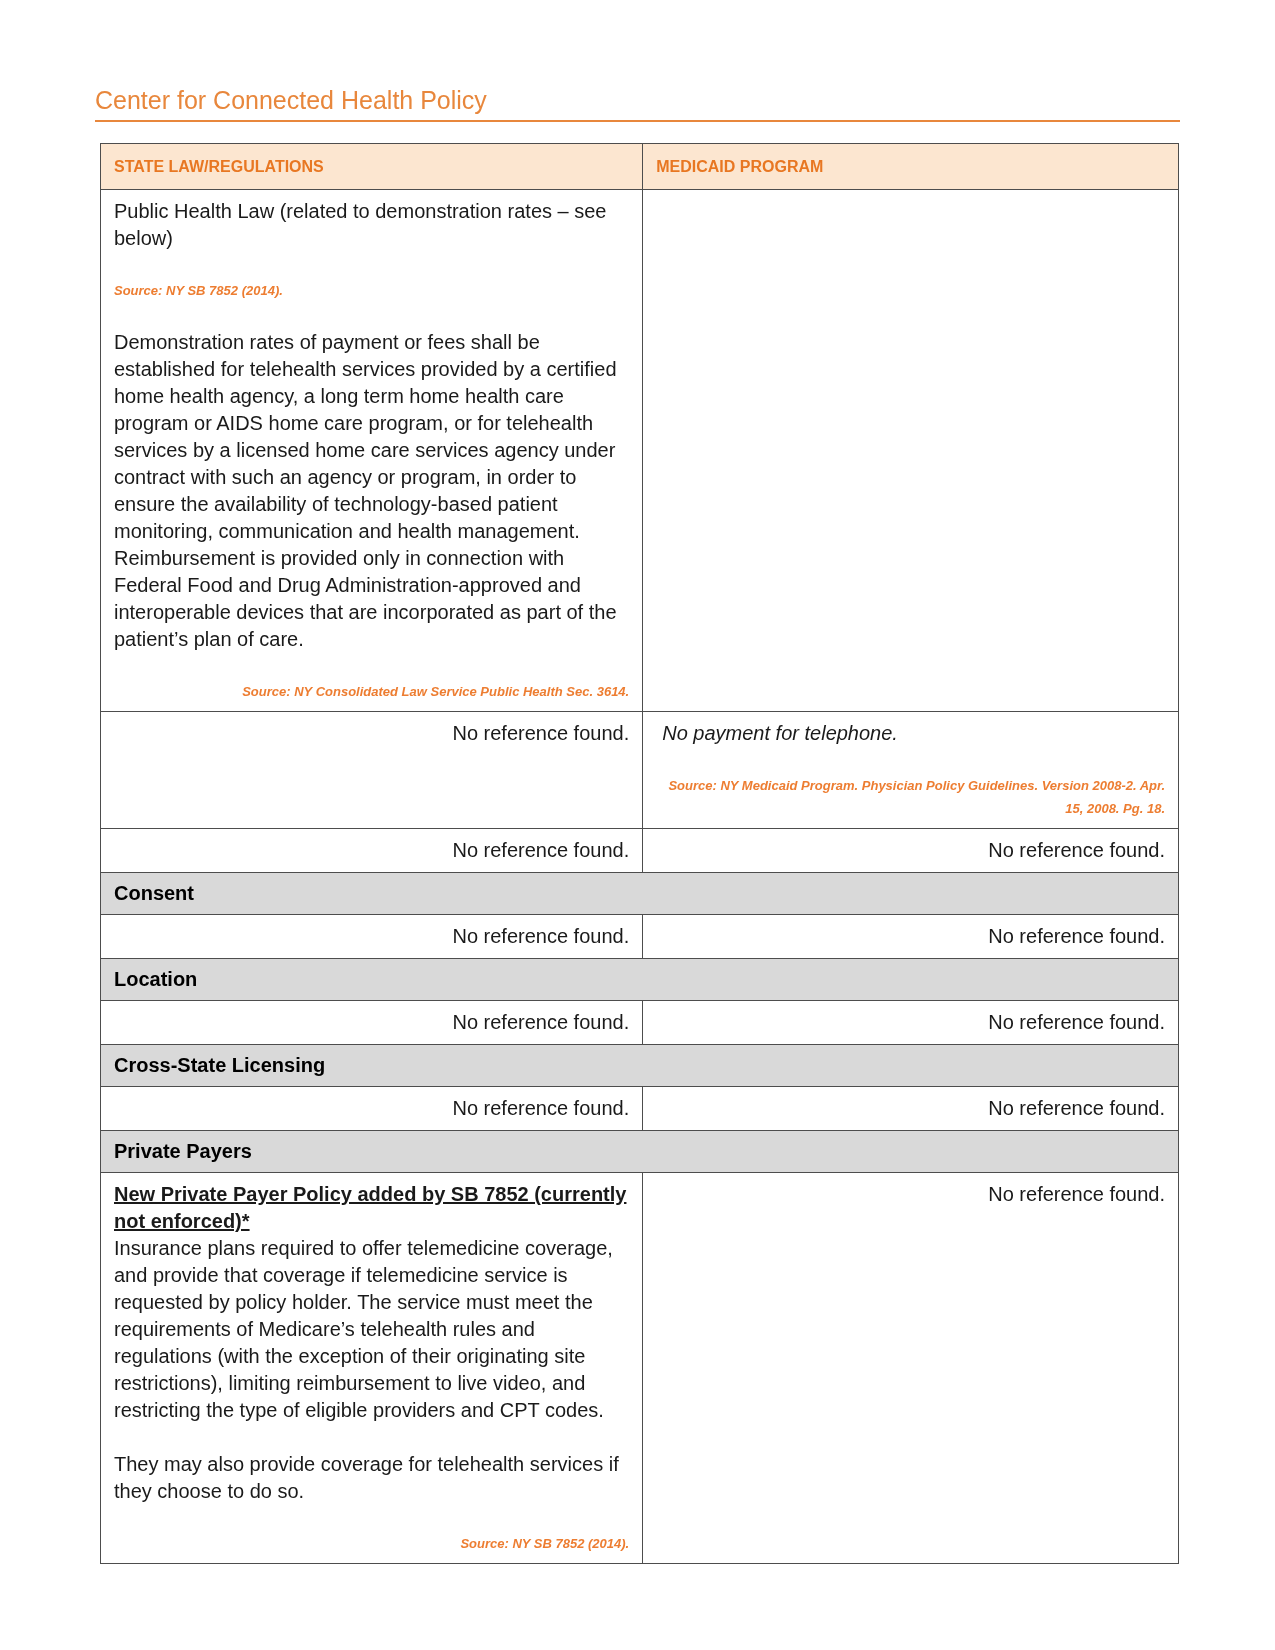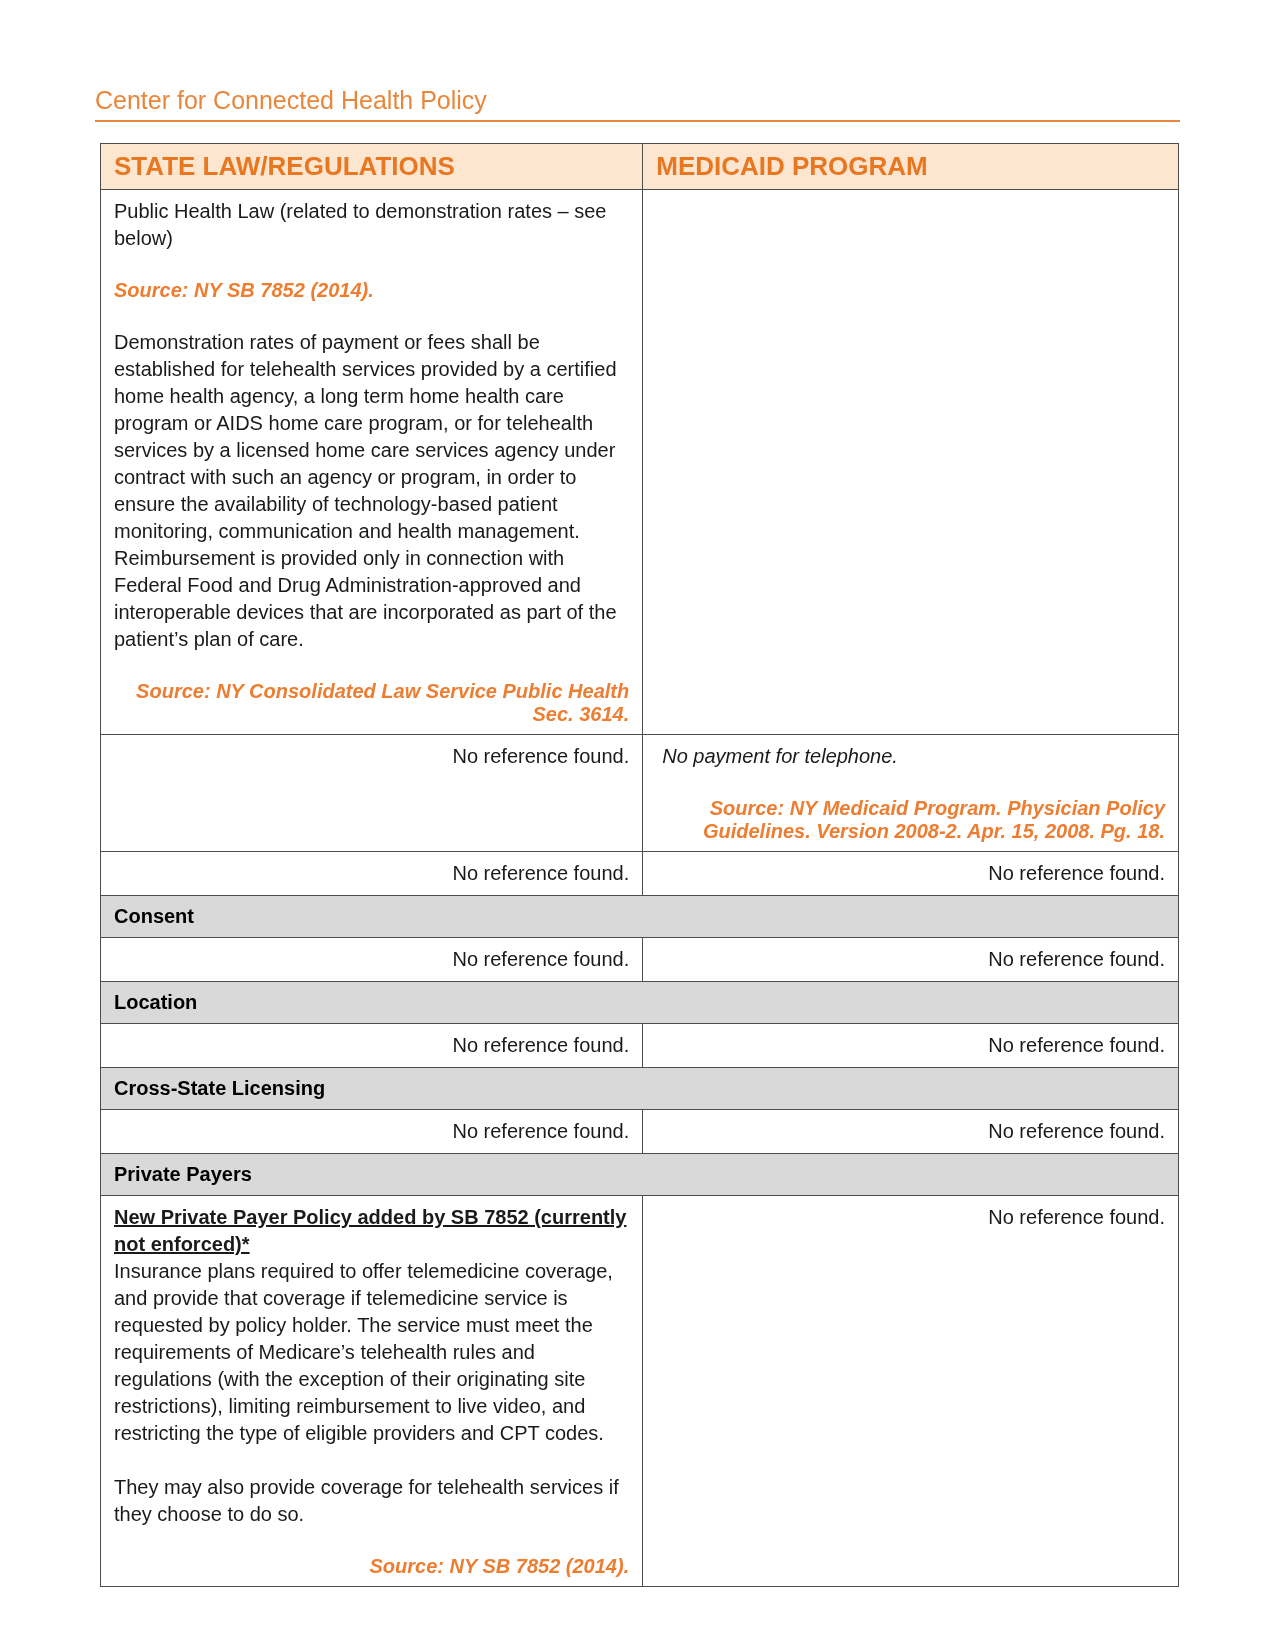--- a/index.html
+++ b/index.html
@@ -54,21 +54,21 @@
     text-align: left;
     padding: 8px 13px;
     font-size: 20px;
     line-height: 27px;
     word-wrap: break-word;
   }
   table.policy thead th {
     background: #FCE6D0;
     color: #E87722;
     font-weight: bold;
-    font-size: 26px;
+    font-size: 16px;
     padding: 9px 13px;
   }
   tr.section-row td {
     background: #D9D9D9;
     font-weight: bold;
     color: #000000;
     padding: 7px 13px;
   }
   .cell p {
     margin: 0 0 27px 0;
@@ -77,21 +77,21 @@
     margin-bottom: 0;
     text-align: right;
   }
   .cell p.tight {
     margin-bottom: 0;
   }
   .source {
     color: #ED7D31;
     font-weight: bold;
     font-style: italic;
-    font-size: 20px;
+    font-size: 13px;
     line-height: 23px;
   }
   .heading-underline {
     font-weight: bold;
     text-decoration: underline;
   }
   .indent-slight {
     padding-left: 6px;
     font-style: italic;
   }

